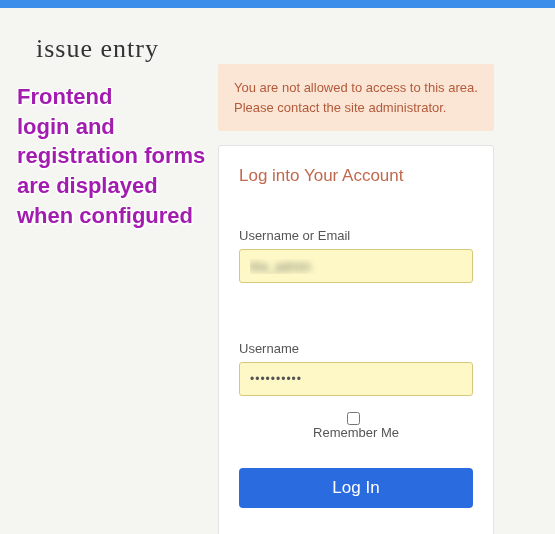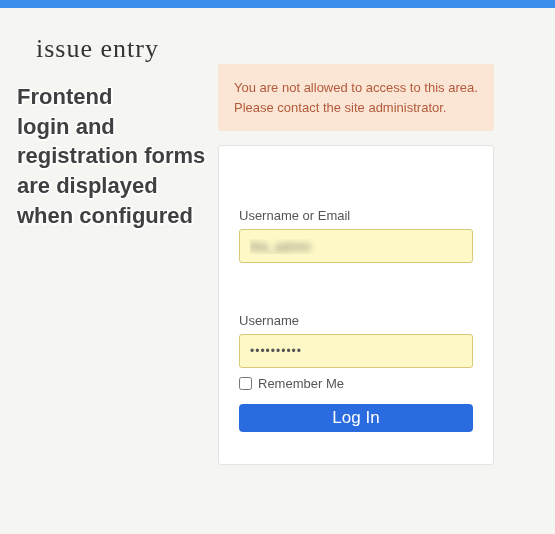--- a/index.html
+++ b/index.html
@@ -23,21 +23,21 @@
     letter-spacing: 1px;
     margin: 26px 0 16px 36px;
     font-weight: normal;
   }
   .annotation {
     position: absolute;
     left: 17px;
     top: 82px;
     font-size: 22px;
     font-weight: 700;
-    color: #404040;
+    color: #a21caf;
     line-height: 1.35;
     text-shadow:
       -1px -1px 0 #fff,
        1px -1px 0 #fff,
       -1px  1px 0 #fff,
        1px  1px 0 #fff,
        0    2px 0 #fff,
        2px  0   0 #fff;
     white-space: pre-line;
     font-family: "Helvetica Neue", Arial, sans-serif;
@@ -78,46 +78,47 @@
   }
   .text-input {
     width: 100%;
     height: 34px;
     border: 1px solid #d7c87a;
     background: #fdf8c6;
     border-radius: 3px;
     padding: 0 10px;
     font-size: 13px;
     color: #555;
-    margin-bottom: 8px;
+    margin-bottom: 16px;
     outline: none;
   }
   .text-input.username {
     color: transparent;
     text-shadow: 0 0 6px rgba(80,80,80,0.8);
   }
   .pwd-input {
     font-family: Arial, sans-serif;
     letter-spacing: 1px;
     font-size: 12px;
   }
   .remember-row {
     display: flex;
     align-items: center;
     font-size: 13px;
     color: #555;
-    margin-bottom: 13px;
+    margin-bottom: 28px;
+    flex-direction: column;
   }
   .remember-row input {
     margin-right: 6px;
   }
   .login-btn {
     display: block;
     width: 100%;
-    height: 28px;
+    height: 40px;
     background: #2a6cdf;
     color: #fff;
     border: none;
     border-radius: 4px;
     font-size: 17px;
     cursor: pointer;
     margin-bottom: 14px;
   }
   .links-row {
     display: flex;
@@ -141,20 +142,21 @@
 login and
 registration forms
 are displayed
 when configured</div>
 
 <div class="right-col">
 
   <div class="alert">You are not allowed to access to this area. Please contact the site administrator.</div>
 
   <div class="card">
+    <h2 class="card-title">Log into Your Account</h2>
 
     <label class="field-label">Username or Email</label>
     <input type="text" class="text-input username" value="the_admin" style="">
 
     <label class="field-label">Username</label>
     <input type="text" class="text-input pwd-input" value="••••••••••" style="">
 
     <label class="remember-row">
       <input type="checkbox" style="">
       <span>Remember Me</span>

